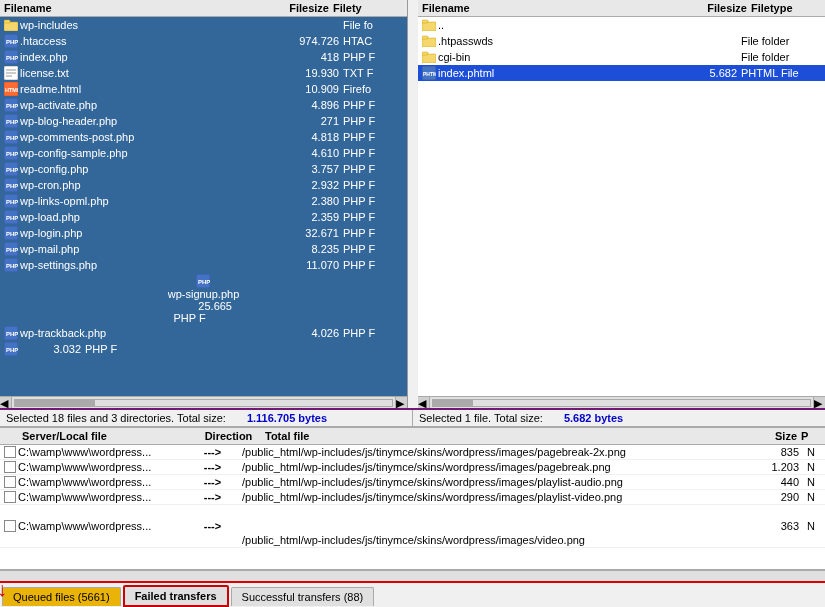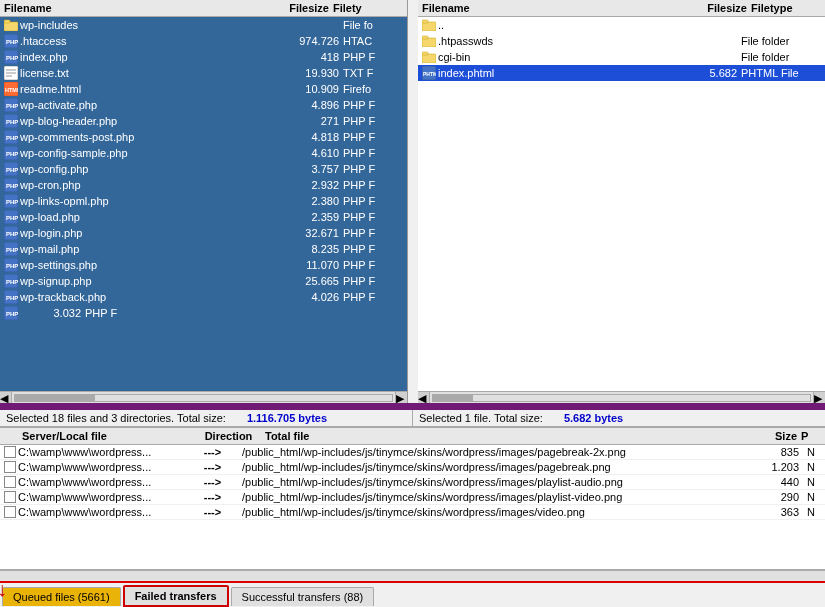--- a/index.html
+++ b/index.html
@@ -16,21 +16,21 @@
       display: flex;
       flex-direction: column;
       height: 607px;
       width: 825px;
     }
 
     
     .file-panels {
       display: flex;
       flex: 0 0 410px;
-      border-bottom: 7px solid #701a75;
+      border-bottom: 2px solid #701a75;
       gap: 10px;
     }
 
     .file-panel {
       display: flex;
       flex-direction: column;
       flex: 1;
       border-right: 1px solid #999;
       overflow: hidden;
       background: white;
@@ -392,21 +392,21 @@
               <div style="width: 14px; height: 14px; display: inline-flex; align-items: center; justify-content: center; flex-shrink: 0; margin-right: 2px;">
                 <svg width="14" height="14">
                   <rect width="14" height="14" fill="#4472C4" stroke="#2a4a8a" stroke-width="0.5" rx="1"></rect>
                   <text x="2" y="10" fill="white" font-size="6" font-weight="bold">PHP</text>
                 </svg>
               </div>
               <span style="flex: 1 1 0%; overflow: hidden; text-overflow: ellipsis; white-space: nowrap; font-size: 11px;">wp-settings.php</span>
               <span style="width: 65px; text-align: right; white-space: nowrap; font-size: 11px; padding-right: 4px;">11.070</span>
               <span style="width: 60px; overflow: hidden; text-overflow: ellipsis; white-space: nowrap; font-size: 11px;">PHP F</span>
             </div>
-            <div class="file-row" style="display: flex; align-items: center; padding: 1px 4px; color: white; cursor: default; min-width: 370px; gap: 0px;">
+            <div class="file-row" style="display: flex; align-items: center; padding: 1px 4px; color: white; cursor: default; min-width: 370px; gap: 0px; flex-direction: column;">
               <div style="width: 14px; height: 14px; display: inline-flex; align-items: center; justify-content: center; flex-shrink: 0; margin-right: 2px;">
                 <svg width="14" height="14">
                   <rect width="14" height="14" fill="#4472C4" stroke="#2a4a8a" stroke-width="0.5" rx="1"></rect>
                   <text x="2" y="10" fill="white" font-size="6" font-weight="bold">PHP</text>
                 </svg>
               </div>
               <span style="flex: 1 1 0%; overflow: hidden; text-overflow: ellipsis; white-space: nowrap; font-size: 11px;">wp-signup.php</span>
               <span style="width: 65px; text-align: right; white-space: nowrap; font-size: 11px; padding-right: 4px;">25.665</span>
               <span style="width: 60px; overflow: hidden; text-overflow: ellipsis; white-space: nowrap; font-size: 11px;">PHP F</span>
             </div>
@@ -558,21 +558,21 @@
             <span style="width: 165px; overflow: hidden; text-overflow: ellipsis; white-space: nowrap; font-size: 11px;">C:\wamp\www\wordpress...</span>
             <span style="width: 55px; text-align: center; font-size: 11px; color: rgb(0, 0, 0); font-weight: bold;">---&gt;</span>
             <span style="flex: 1 1 0%; overflow: hidden; text-overflow: ellipsis; white-space: nowrap; font-size: 11px;">/public_html/wp-includes/js/tinymce/skins/wordpress/images/playlist-video.png</span>
             <span style="width: 45px; text-align: right; font-size: 11px;">290</span>
             <span style="width: 20px; font-size: 11px; text-align: center;">N</span>
           </div>
           <div style="display: flex; align-items: center; padding: 1px 4px; gap: 2px; border-bottom: 1px solid rgb(240, 240, 240);">
             <div style="width: 12px; height: 12px; border: 1px solid rgb(136, 136, 136); background: white; flex-shrink: 0;"></div>
             <span style="width: 165px; overflow: hidden; text-overflow: ellipsis; white-space: nowrap; font-size: 11px;">C:\wamp\www\wordpress...</span>
             <span style="width: 55px; text-align: center; font-size: 11px; color: rgb(0, 0, 0); font-weight: bold;">---&gt;</span>
-            <span style="flex: 1 1 0%; overflow: hidden; text-overflow: ellipsis; white-space: nowrap; font-size: 11px;">/public_html/wp-includes/js/tinymce/skins/wordpress/images/video.png</span>
+            <span style="flex: 1 1 0%; overflow: hidden; text-overflow: ellipsis; white-space: nowrap; font-size: 11px; margin-top: 28px;">/public_html/wp-includes/js/tinymce/skins/wordpress/images/video.png</span>
             <span style="width: 45px; text-align: right; font-size: 11px;">363</span>
             <span style="width: 20px; font-size: 11px; text-align: center;">N</span>
           </div>
         </div>
     </div>
     <div class="transfer-scroll-area">
       <div style="height:100%;background:#e0e0e0;border-top:1px solid #aaa;"></div>
     </div>
   </div>
 

